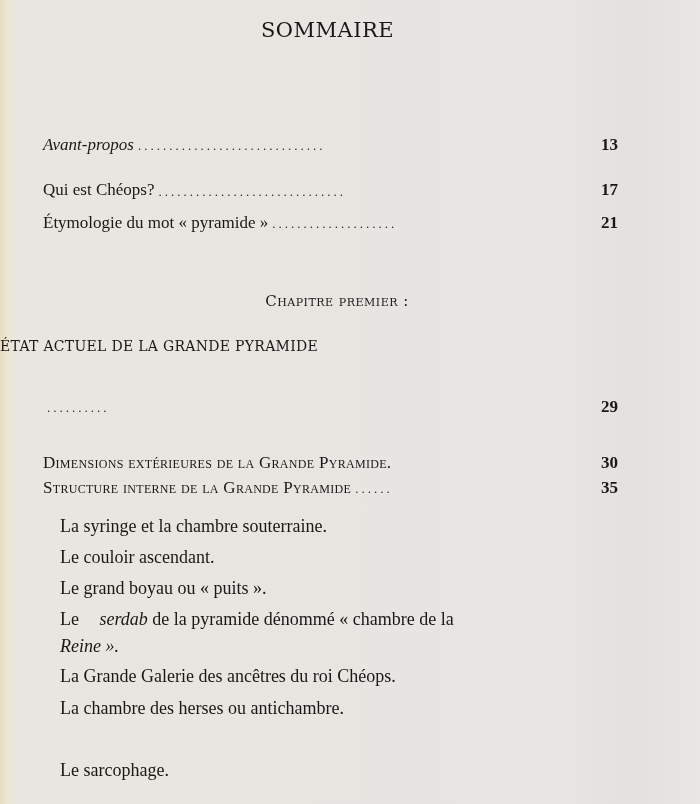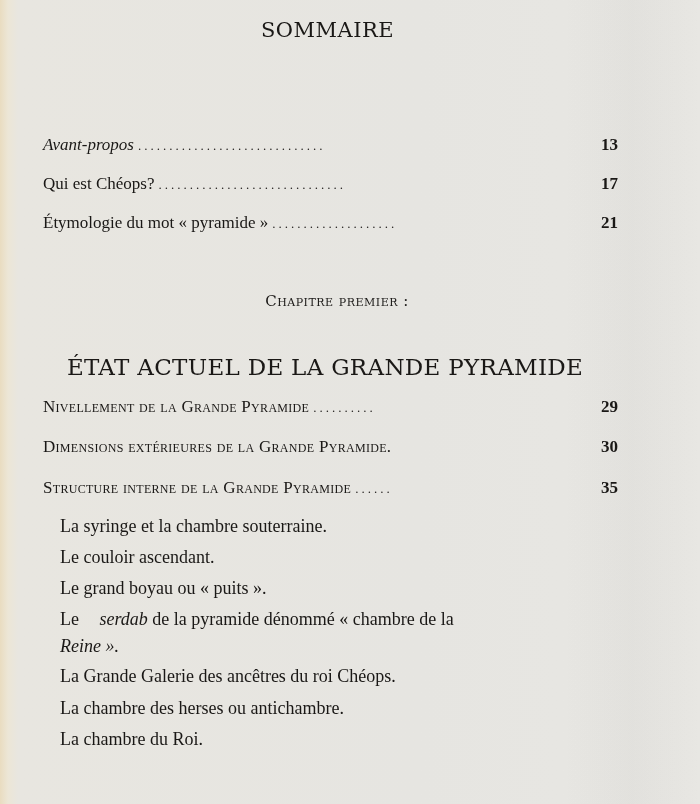--- a/index.html
+++ b/index.html
@@ -70,24 +70,24 @@
       top: 292px;
       left: 0; width: 650px;
       text-align: center;
       font-size: 15px;
       font-variant: small-caps;
       letter-spacing: 0.5px;
       padding-left: 12px;
     }
     .chapter-title {
       position: absolute;
-      top: 354px;
+      top: 338px;
       left: 0; width: 650px;
-      text-align: center;
-      font-size: 23px;
+      text-align: left;
+      font-size: 14px;
       letter-spacing: 0.3px;
     }
     .sub-item {
       position: absolute;
       left: 60px;
       font-size: 18px;
       font-family: "Liberation Serif", serif;
       white-space: nowrap;
     }
     .sub-item i { font-style: italic; margin-left: 16px; }
@@ -98,40 +98,39 @@
 <div class="page">
   <div class="bleed"></div>
 
   <div class="title">SOMMAIRE</div>
 
   <div class="toc-row" style="top:135px;">
     <span class="label italic">Avant-propos</span>
     <span class="leader">..............................</span>
     <span class="page-num">13</span>
   </div>
-  <div class="toc-row" style="top:174px;">
+  <div class="toc-row" style="top:174px;align-items:flex-end;">
     <span class="label">Qui est Chéops?</span>
     <span class="leader">..............................</span>
     <span class="page-num">17</span>
   </div>
   <div class="toc-row" style="top:213px;">
     <span class="label">Étymologie du mot « pyramide »</span>
     <span class="leader">....................</span>
     <span class="page-num">21</span>
   </div>
 
   <div class="chapter-label">Chapitre premier :</div>
   <div class="chapter-title">ÉTAT ACTUEL DE LA GRANDE PYRAMIDE</div>
 
   <div class="toc-row" style="top:397px;">
-    <span class="label smallcaps">Nivellement de la Grande Pyramide</span>
     <span class="leader">..........</span>
     <span class="page-num">29</span>
   </div>
-  <div class="toc-row" style="top:437px;gap:17px;">
+  <div class="toc-row" style="top:453px;gap:17px;">
     <span class="label smallcaps">Dimensions extérieures de la Grande Pyramide.</span>
     <span class="leader-gap"></span>
     <span class="page-num">30</span>
   </div>
   <div class="toc-row" style="top:478px;">
     <span class="label smallcaps">Structure interne de la Grande Pyramide</span>
     <span class="leader">......</span>
     <span class="page-num">35</span>
   </div>
 
@@ -149,16 +148,16 @@
   </div>
   <div class="sub-item" style="top:636px;font-style:italic;">
     <span>Reine ».</span>
   </div>
   <div class="sub-item" style="top:666px;">
     <span>La Grande Galerie des ancêtres du roi Chéops.</span>
   </div>
   <div class="sub-item" style="top:698px;">
     <span>La chambre des herses ou antichambre.</span>
   </div>
-  <div class="sub-item" style="top:729px;">
-    <span>La chambre du Roi.</span>
+  <div class="sub-item" style="top:760px;">
+    <span>Le sarcophage.</span>
   </div>
 </div>
 
 </body></html>

